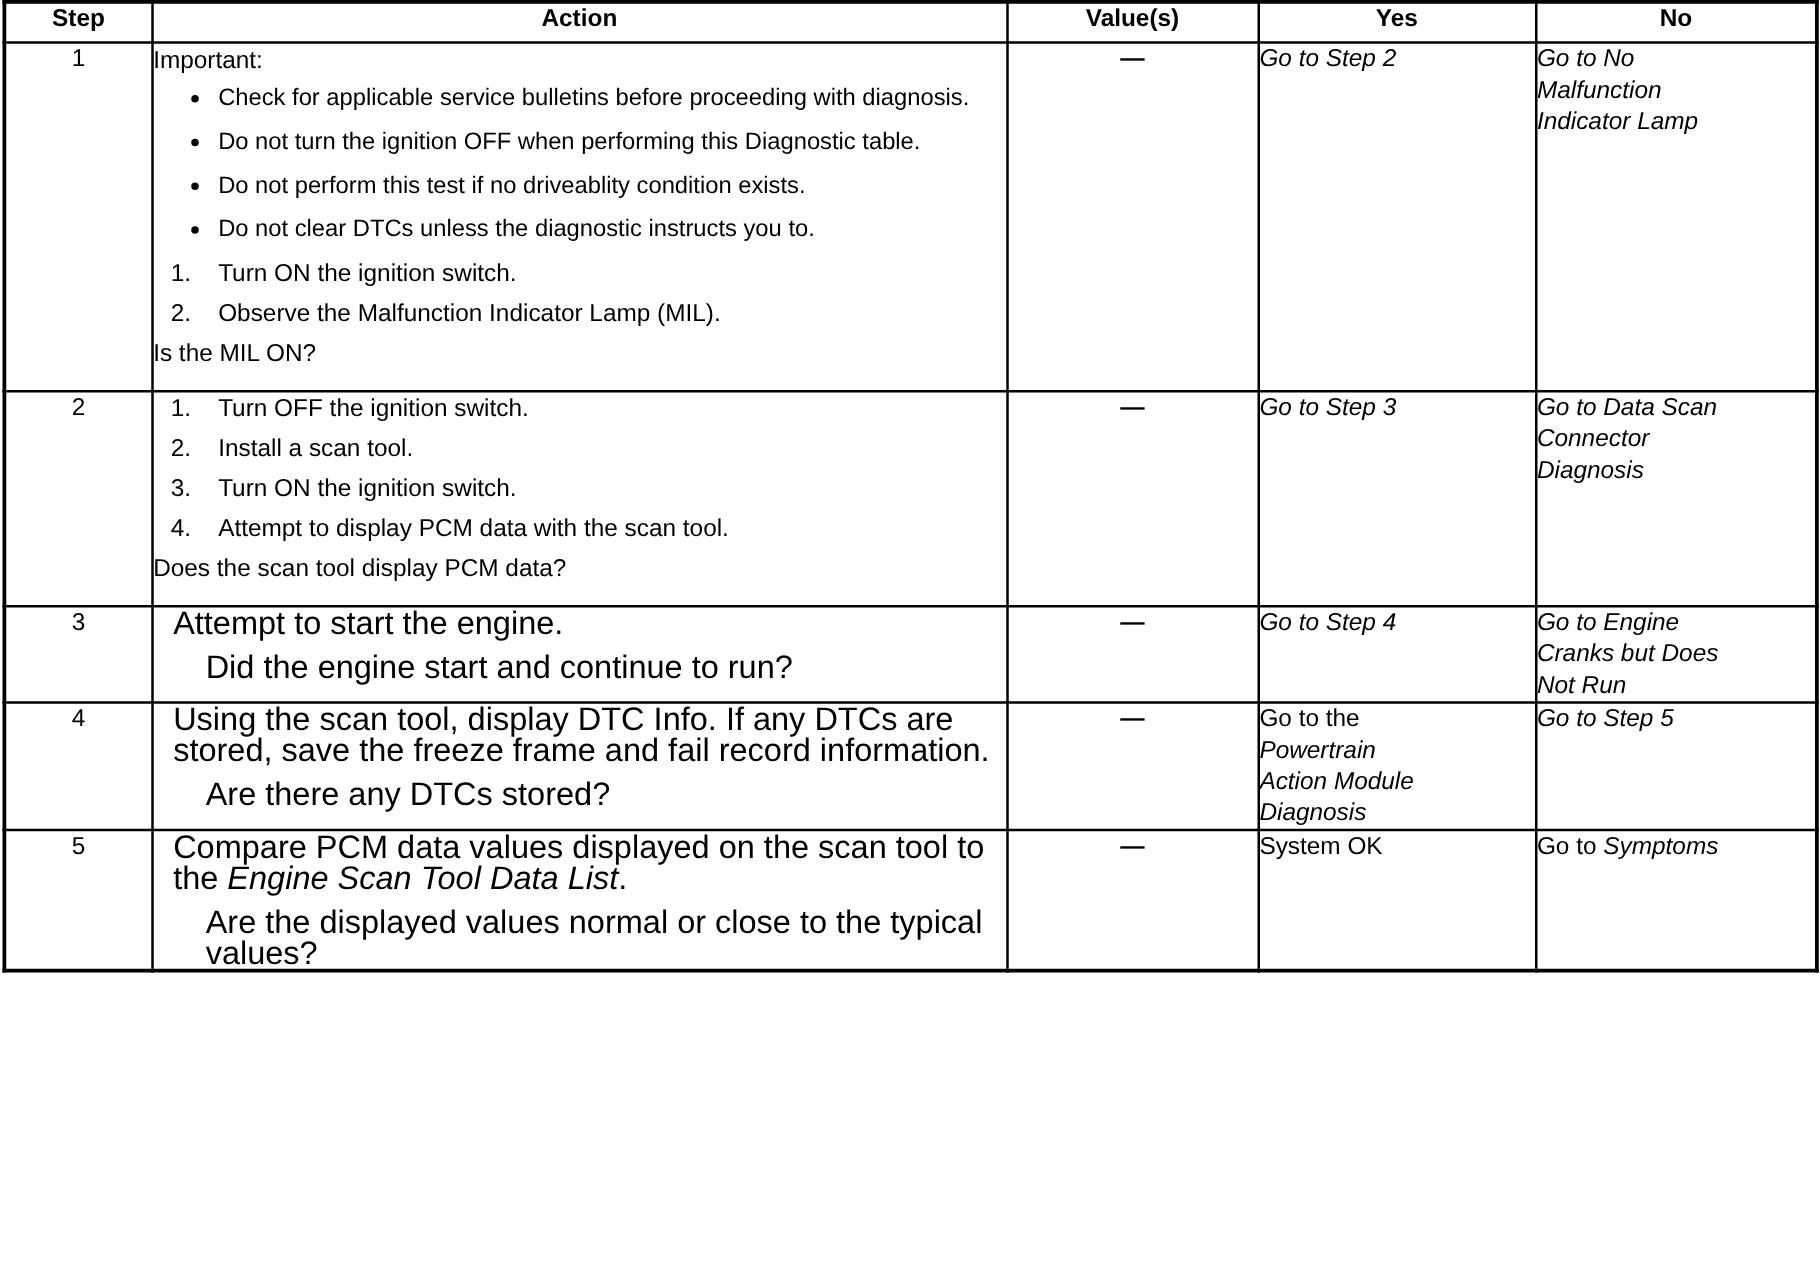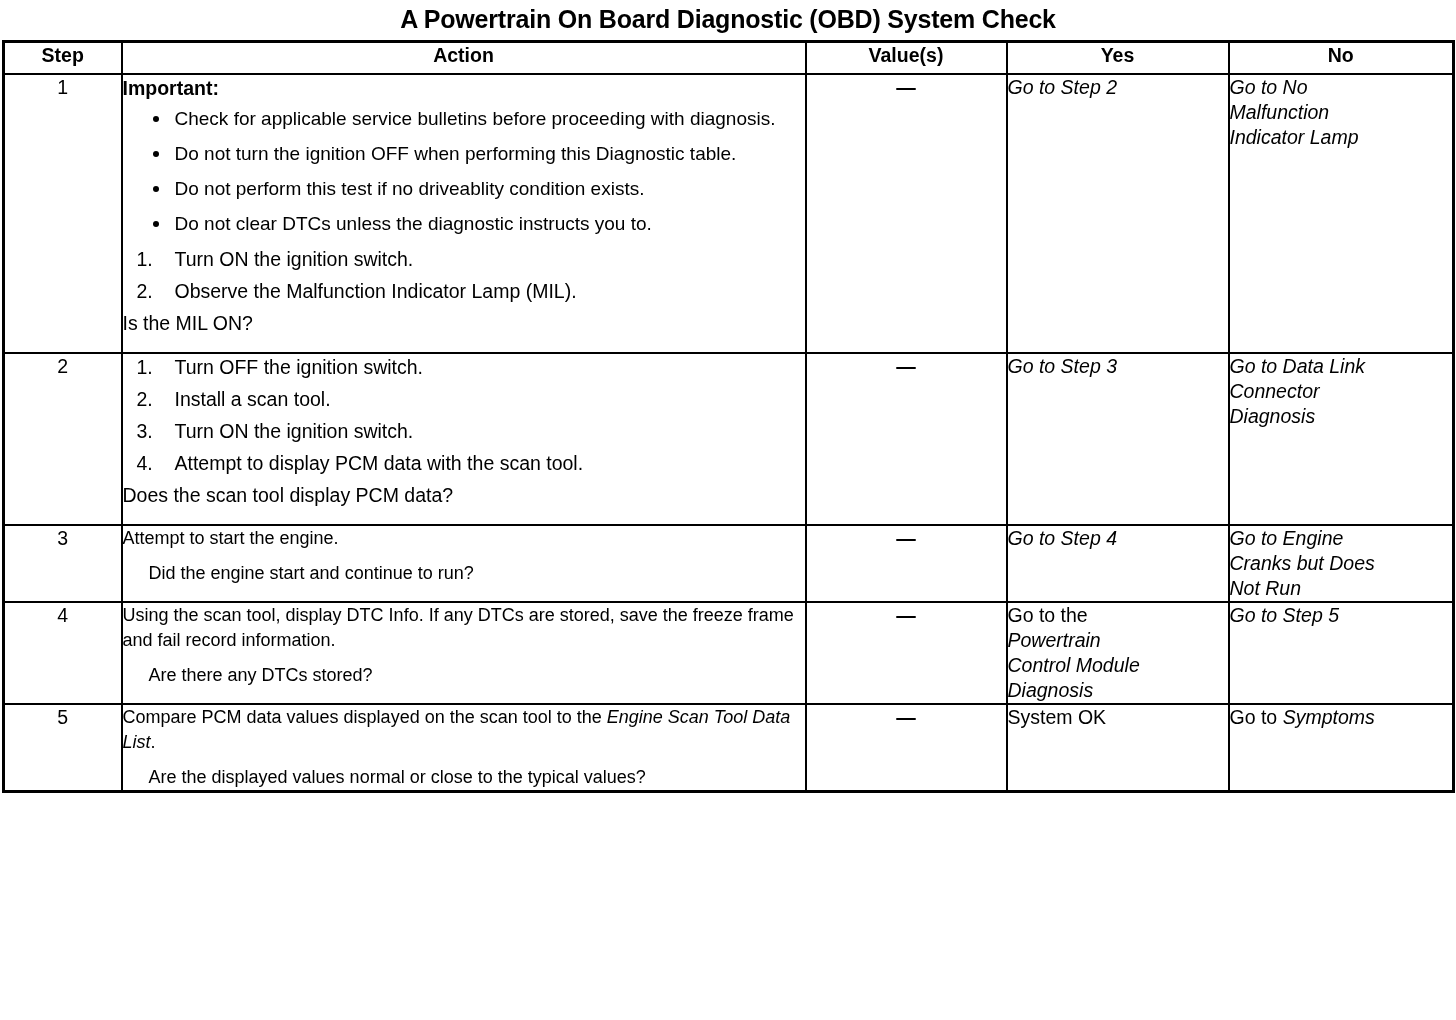--- a/index.html
+++ b/index.html
@@ -101,21 +101,21 @@
     font-style: normal;
   }
 
   td.action-cell {
     padding: 6px 8px 6px 10px;
     vertical-align: top;
   }
 
   
   .imp-head {
-    font-weight: bold;
+    font-weight: normal;
     font-size: 19.5px;
     line-height: 26px;
     margin: 0 0 5px 0;
   }
   ul.bullets {
     list-style: none;
     margin: 0;
     padding: 0;
   }
   ul.bullets > li {
@@ -154,32 +154,32 @@
     width: 28px;
     text-align: left;
   }
   .question {
     margin: 4px 0 16px 0;
     font-size: 19.5px;
     line-height: 26px;
   }
   .para {
     margin: 0 0 10px 0;
-    font-size: 18px;
+    font-size: 26px;
     line-height: 25px;
+    padding-left: 16px;
   }
   .para.last { margin-bottom: 0; margin-left: 26px; }
   .ital { font-style: italic; }
 </style>
 </head>
 <body>
 
 <div class="page">
 
-  <h1 class="doc-title">A Powertrain On Board Diagnostic (OBD) System Check</h1>
 
   <table class="obd">
     <colgroup>
       <col class="c-step">
         <col class="c-act">
         <col class="c-val">
         <col class="c-yes">
         <col class="c-no">
     </colgroup>
     <thead>
@@ -229,21 +229,21 @@
             <li><span class="num">3.</span><span>Turn ON the ignition switch.</span></li>
             <li><span class="num">4.</span><span>Attempt to display PCM data with the scan tool.</span></li>
           </ol>
           <div class="question">Does the scan tool display PCM data?</div>
         </td>
         <td class="value-cell">—</td>
         <td class="yes-cell">
           <span>Go to Step 3</span>
         </td>
         <td class="no-cell">
-          <span>Go to Data Link</span><br>
+          <span>Go to Data Scan</span><br>
           <span>Connector</span><br>
           <span>Diagnosis</span>
         </td>
       </tr>
 
       <tr>
         <td class="step-cell">3</td>
         <td class="action-cell">
           <div class="para">Attempt to start the engine.</div>
           <div class="para last">Did the engine start and continue to run?</div>
@@ -262,21 +262,21 @@
       <tr>
         <td class="step-cell">4</td>
         <td class="action-cell">
           <div class="para">Using the scan tool, display DTC Info. If any DTCs are stored, save the freeze frame and fail record information.</div>
           <div class="para last">Are there any DTCs stored?</div>
         </td>
         <td class="value-cell">—</td>
         <td class="yes-cell mid">
           <span class="upright">Go to the</span><br>
           <span>Powertrain</span><br>
-          <span>Control Module</span><br>
+          <span>Action Module</span><br>
           <span>Diagnosis</span>
         </td>
         <td class="no-cell">
           <span>Go to Step 5</span>
         </td>
       </tr>
 
       <tr>
         <td class="step-cell">5</td>
         <td class="action-cell">

